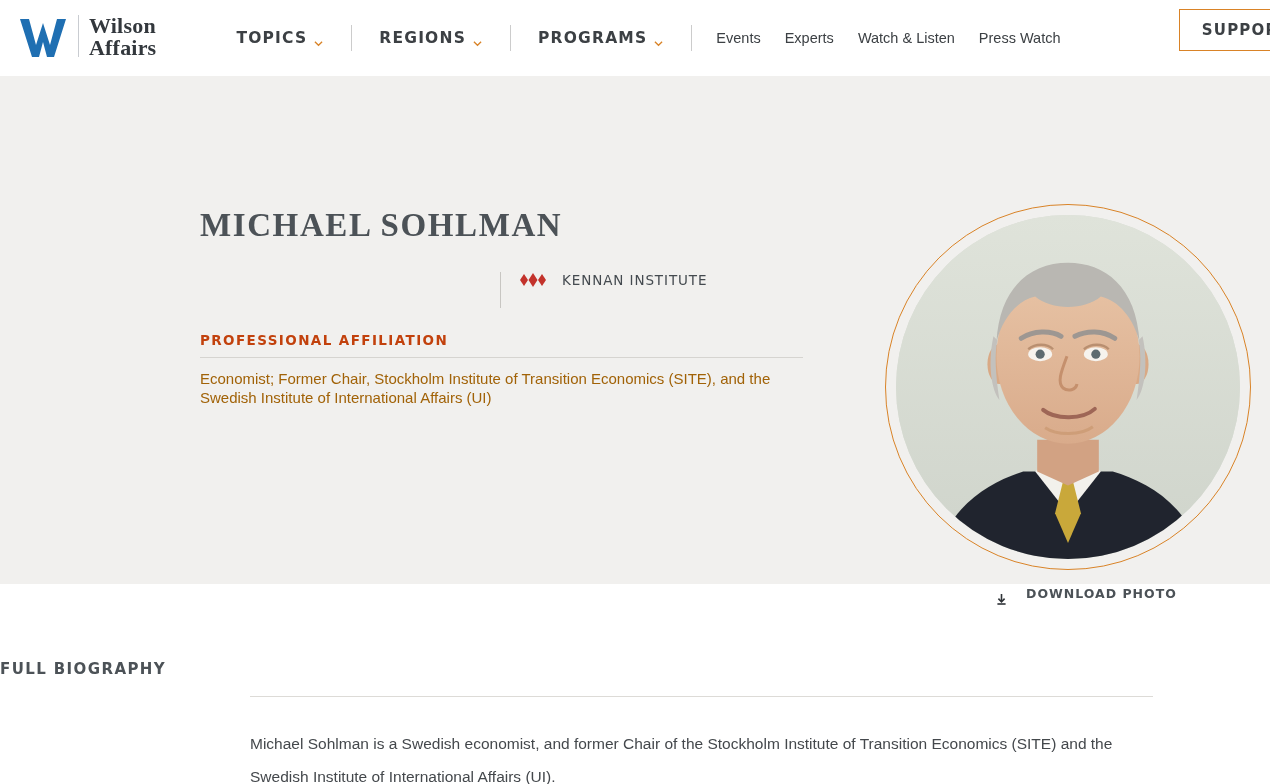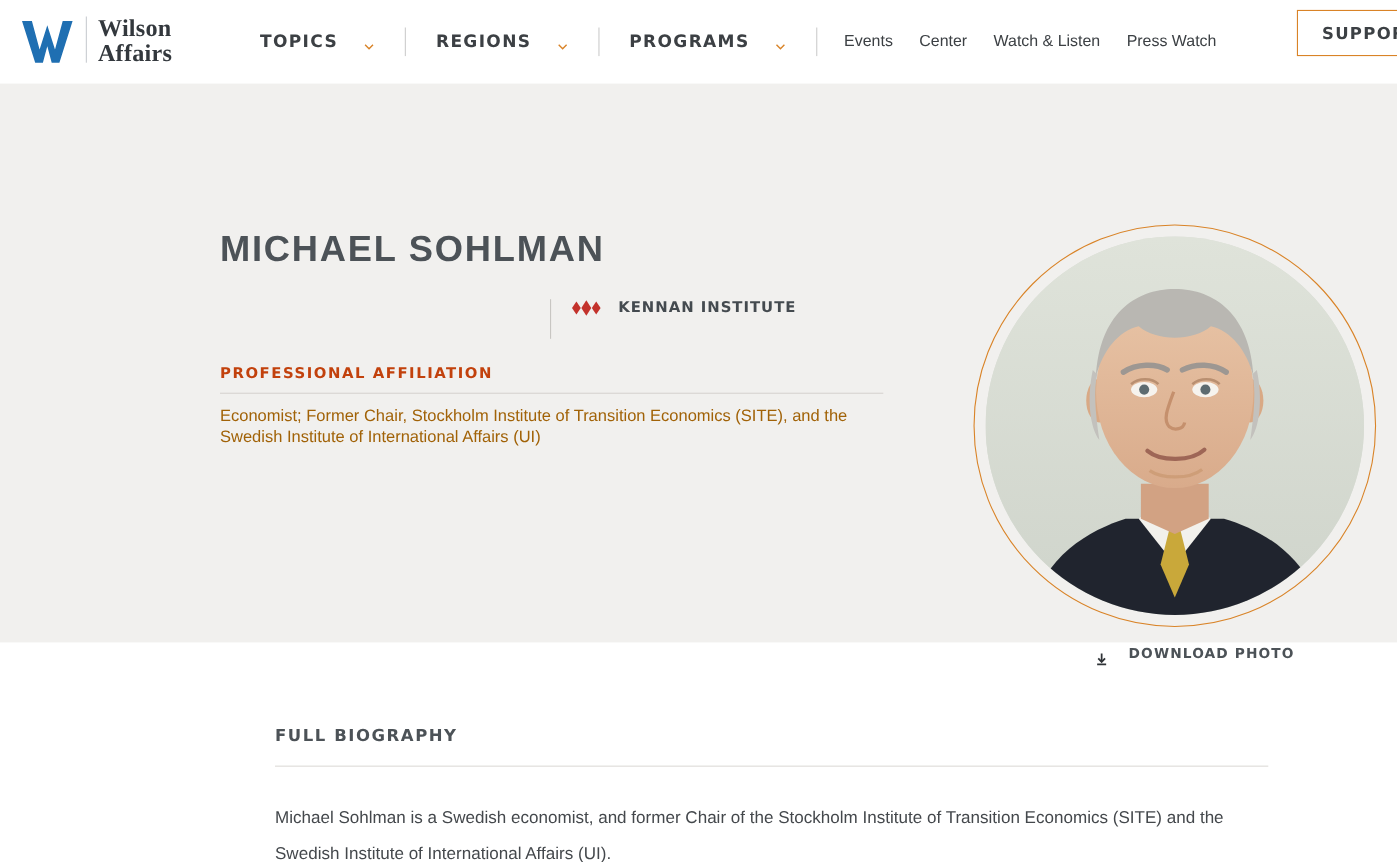--- a/index.html
+++ b/index.html
@@ -44,21 +44,21 @@
 
   .main-nav {
     display: flex;
     align-items: center;
     margin-left: 52px;
     height: 100%;
   }
   .nav-drop {
     display: flex;
     align-items: center;
-    gap: 24px;
+    gap: 7px;
     padding: 0 28px;
     position: relative;
     cursor: pointer;
   }
   .nav-drop + .nav-drop::before,
   .nav-group-sep::before {
     content: "";
     position: absolute;
     left: 0; top: 50%;
     transform: translateY(-50%);
@@ -122,21 +122,21 @@
   }
   .hero-inner {
     position: relative;
     width: 1270px;
     height: 100%;
   }
   .person-name {
     position: absolute;
     left: 200px;
     top: 131px;
-    font-family: Liberation Sans, sans-serif;
+    font-family: Liberation Serif, serif;
     font-weight: bold;
     font-size: 33px;
     letter-spacing: 1.6px;
     color: #4c5257;
     text-transform: uppercase;
     margin: 0;
   }
   .institute-row {
     position: absolute;
     left: 500px;
@@ -152,21 +152,21 @@
     left: 0; top: 0;
     width: 1px; height: 36px;
     background: #c8c6c2;
   }
   .inst-glyph {
     display: block;
     width: 30px; height: 16px;
   }
   .institute-label {
     font-family: "DejaVu Sans", sans-serif;
-    font-weight: bold;
+    font-weight: normal;
     font-size: 13.5px;
     letter-spacing: .9px;
     color: #444a4f;
     text-transform: uppercase;
   }
   .affil-head {
     position: absolute;
     left: 200px;
     top: 256px;
     font-family: "DejaVu Sans", sans-serif;
@@ -239,21 +239,20 @@
     color: #4c5257;
     text-transform: uppercase;
   }
 
   
   .bio-section {
     position: relative;
     padding-top: 64px;
   }
   .bio-head {
-    margin-left: 250px;
     font-family: "DejaVu Sans", sans-serif;
     font-weight: bold;
     font-size: 15px;
     letter-spacing: 1.4px;
     color: #4c5257;
     text-transform: uppercase;
   }
   .bio-rule {
     margin: 18px 0 0 250px;
     width: 903px;
@@ -310,21 +309,21 @@
       <span class="nav-drop-label">Programs</span>
       <span class="caret">
         <svg viewBox="0 0 10 10" xmlns="http://www.w3.org/2000/svg">
             <path d="M1 3 L5 7 L9 3" fill="none" stroke="#d98327" stroke-width="1.4"></path>
           </svg>
       </span>
     </div>
 
     <div class="nav-links">
       <a class="nav-link">Events</a>
-      <a class="nav-link">Center</a>
+      <a class="nav-link">Experts</a>
       <a class="nav-link">Watch &amp; Listen</a>
       <a class="nav-link">Press Watch</a>
     </div>
   </nav>
 
   <button class="support-btn">SUPPORT</button>
 </header>
 
 <section class="hero">
   <div class="hero-inner">

